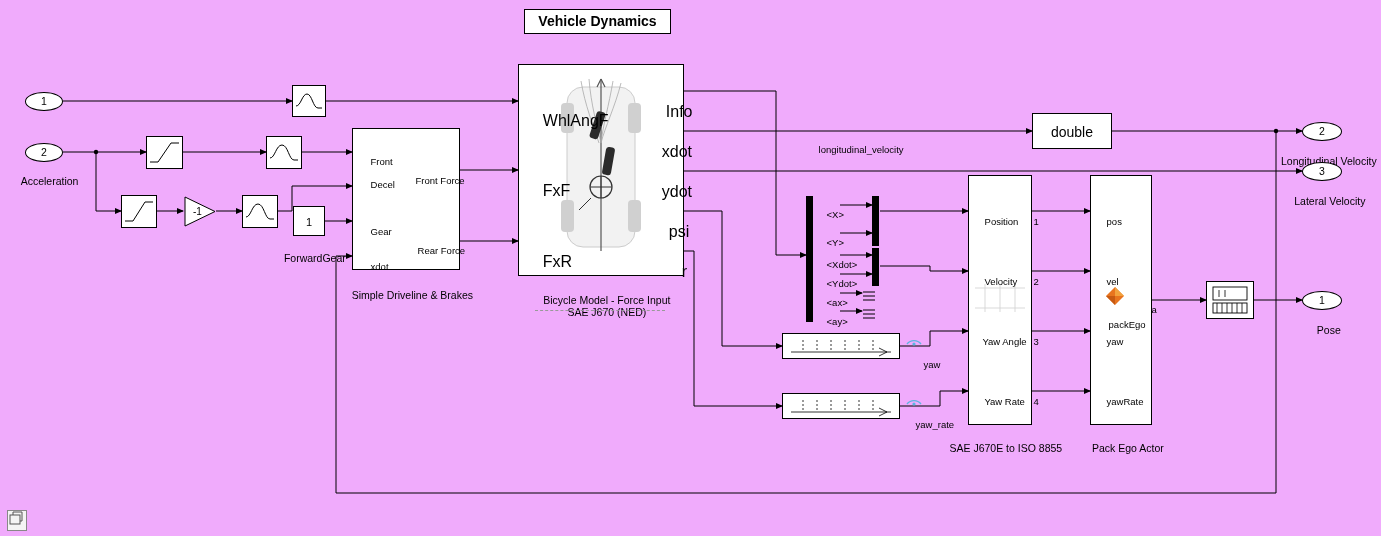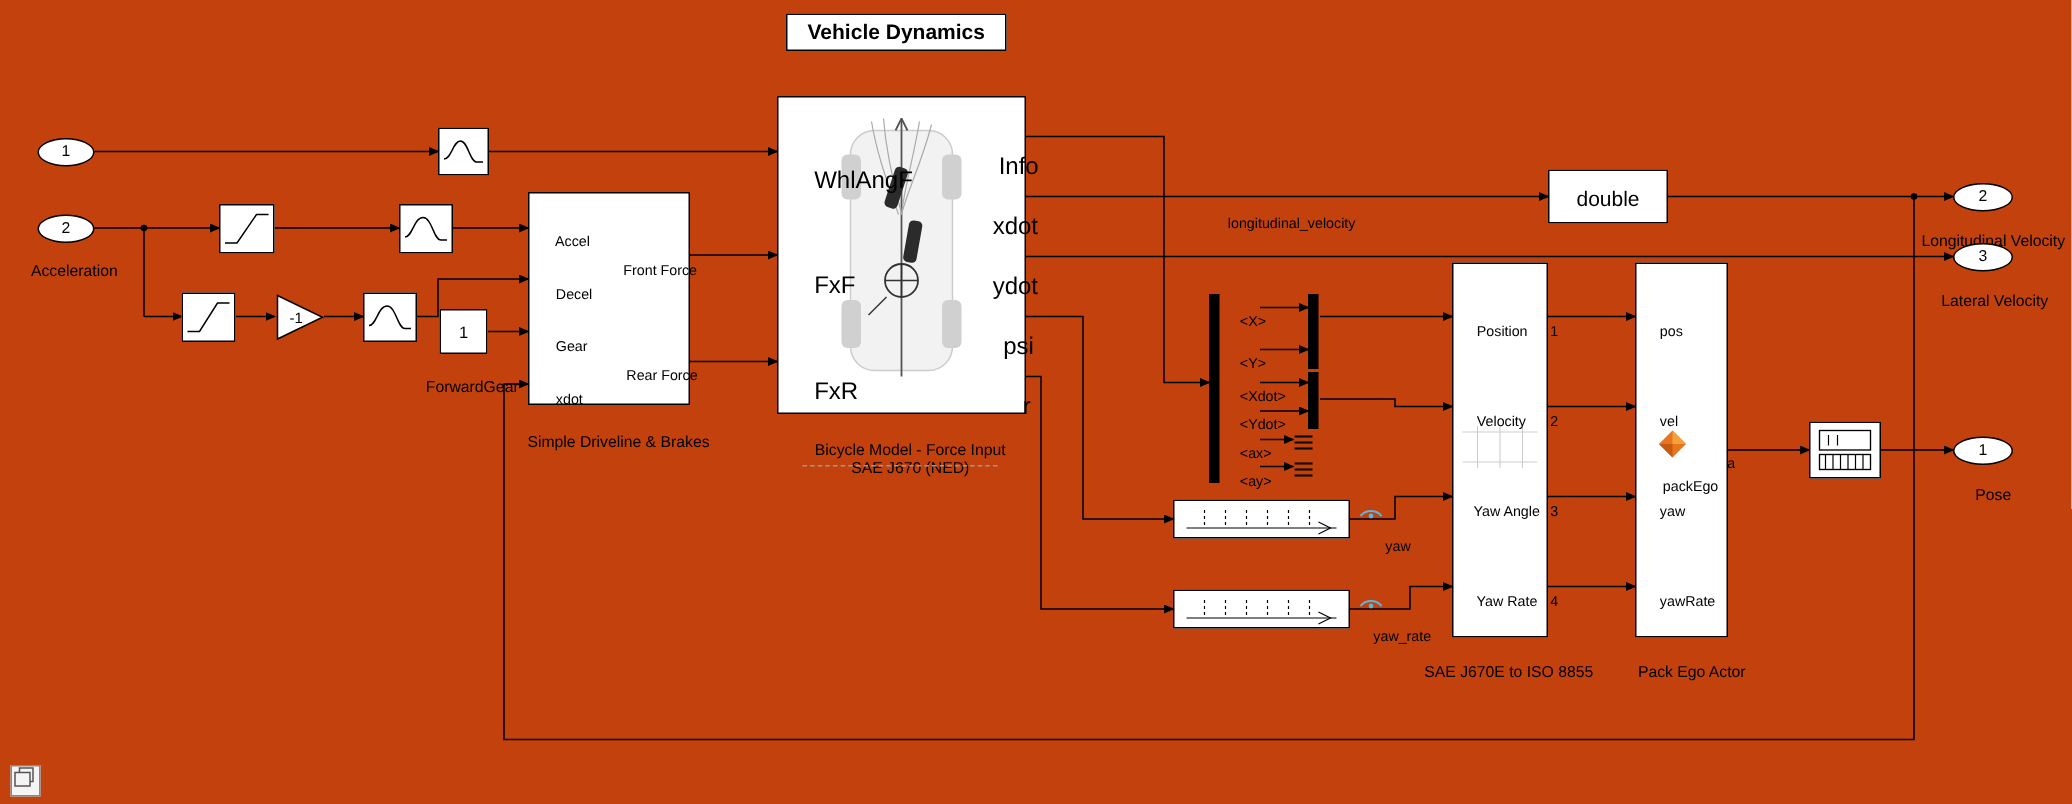--- a/index.html
+++ b/index.html
@@ -9,21 +9,21 @@
   }
   body {
     font-family: "Liberation Sans", sans-serif;
     color: #000000;
   }
   #canvas {
     position: relative;
     width: 1381px;
     height: 536px;
     overflow: hidden;
-    background: #c2410c;
+    background: #f0abfc;
   }
   svg.wires {
     position: absolute;
     left: 0;
     top: 0;
     width: 1381px;
     height: 536px;
     pointer-events: none;
   }
   .node {
@@ -240,22 +240,22 @@
 
   <div class="node block" style="left:293px; top:206px; width:32px; height:30px; text-align:center; line-height:30px; font-size:11px;">
     <span>1</span>
   </div>
   <div class="blk-label" style="left:258px; top:238px; width:102px;">
     <span>ForwardGear</span>
   </div>
 
   <div class="node block" style="left:352px; top:128px; width:108px; height:142px;"></div>
   <div class="inner-text" style="left:360px; top:145px;">
-    <span>Accel</span></div>
-  <div class="inner-text" style="left:360px; top:180px;text-align:center;">
+    <span>Front</span></div>
+  <div class="inner-text" style="left:360px; top:168px;text-align:center;">
     <span>Decel</span></div>
   <div class="inner-text" style="left:360px; top:215px;">
     <span>Gear</span></div>
   <div class="inner-text" style="left:360px; top:250px;">
     <span>xdot</span></div>
   <div class="inner-text" style="left:405px; top:164px;">
     <span>Front Force</span></div>
   <div class="inner-text" style="left:407px; top:234px;">
     <span>Rear Force</span></div>
   <div class="blk-label" style="left:334px; top:275px; width:145px;">

